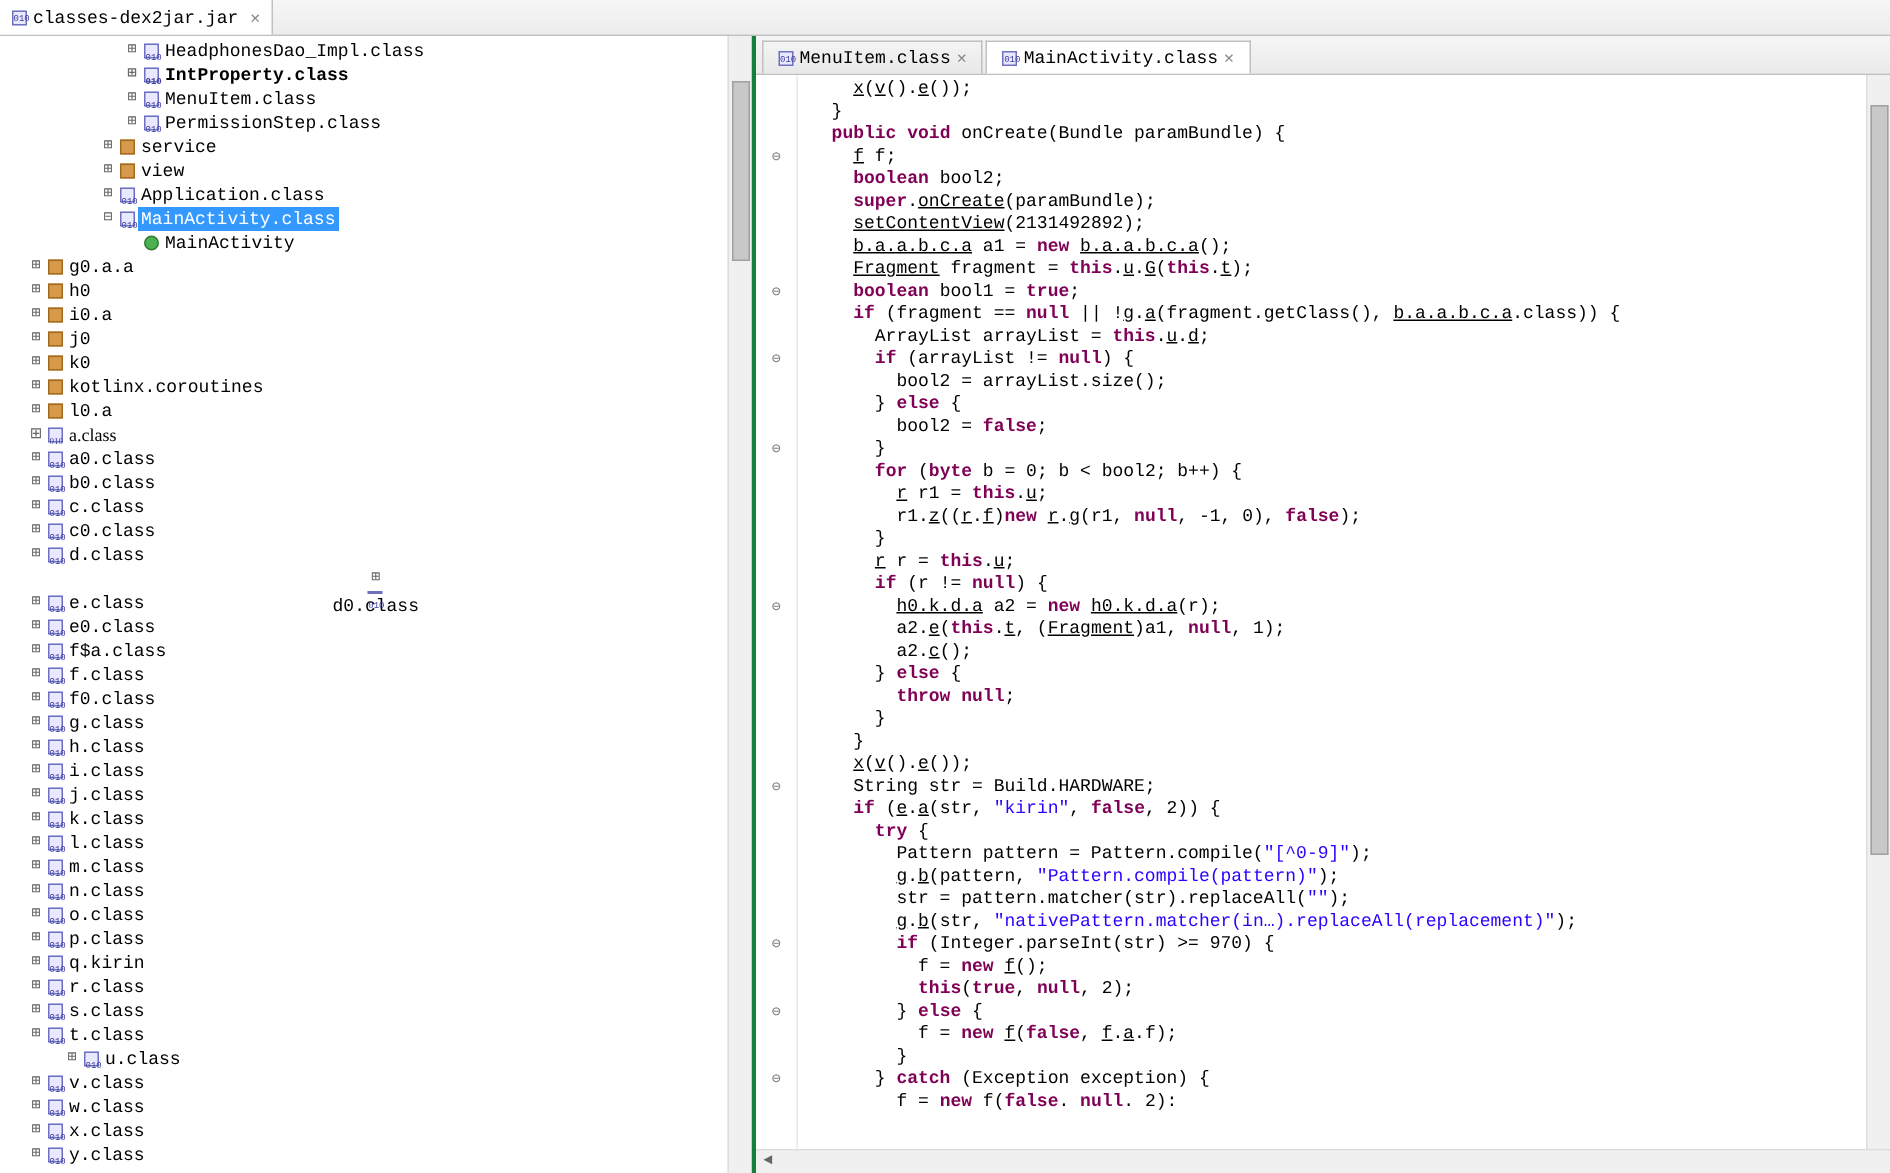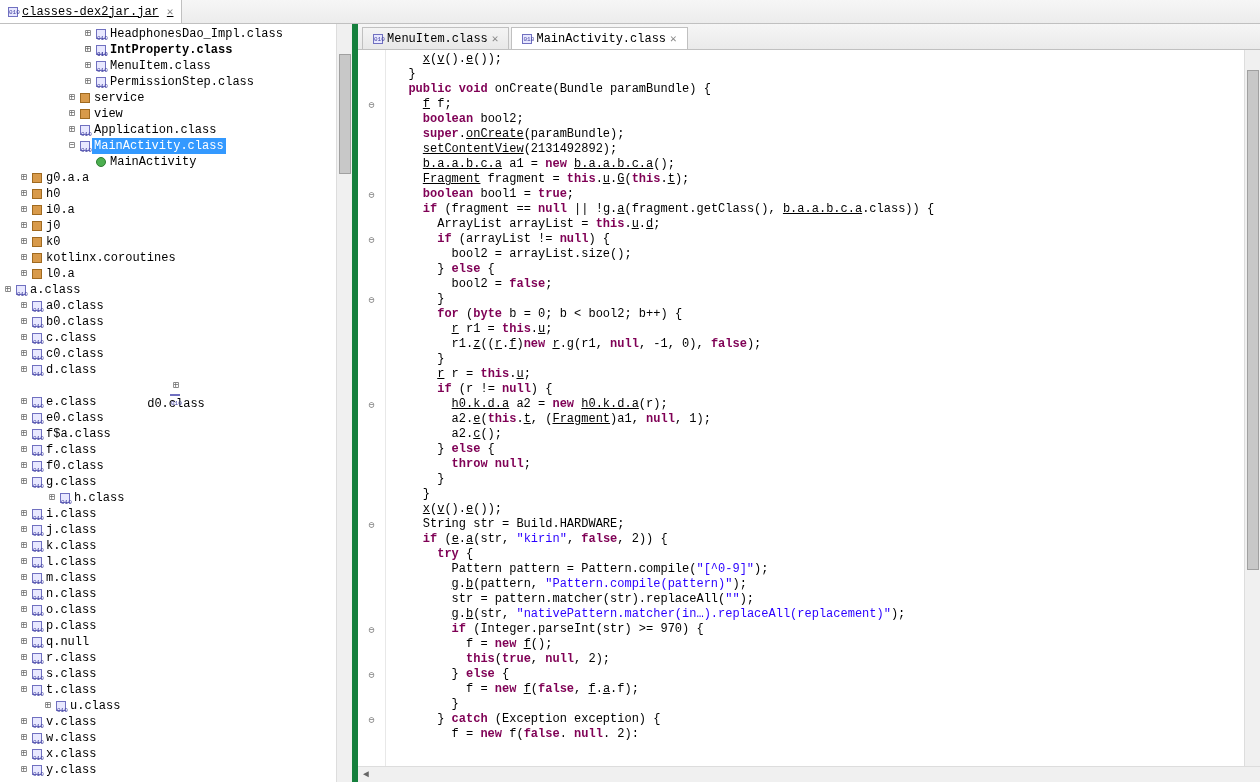--- a/index.html
+++ b/index.html
@@ -1,21 +1,21 @@
 <!DOCTYPE html>
 <html><head>
 <meta charset="utf-8">
 <style>
   * { box-sizing: border-box; margin: 0; padding: 0; }
   html, body { width: 1260px; height: 782px; overflow: hidden; font-family: "SimSun", "Courier New", monospace; font-size: 12px; background: #fff; color: #000; }
-  .tab-bar { height: 24px; background: linear-gradient(#f6f6f6, #ececec); border-bottom: 1px solid #c0c0c0; display: flex; align-items: stretch; text-decoration: underline; }
+  .tab-bar { height: 24px; background: linear-gradient(#f6f6f6, #ececec); border-bottom: 1px solid #c0c0c0; display: flex; align-items: stretch; }
   .tab { display: flex; align-items: center; padding: 0 8px; border-right: 1px solid #c0c0c0; background: #fff; gap: 4px; }
   .tab .close { margin-left: 4px; color: #888; font-size: 11px; }
   .main { display: flex; height: 758px; }
-  .side { width: 358px; border-right: 6px solid #15803d; display: flex; }
+  .side { width: 504px; border-right: 3px solid #15803d; display: flex; }
   .tree-wrap { flex: 1; overflow: hidden; background: #fff; }
   .tree { padding: 2px 0 2px 0; }
   .node { display: flex; align-items: center; height: 16px; line-height: 16px; white-space: nowrap; }
   .node .tw { width: 16px; display: inline-flex; justify-content: center; align-items: center; color: #666; font-size: 10px; }
   .node .tw.expand::before { content: "⊞"; }
   .node .tw.collapse::before { content: "⊟"; }
   .node .tw.none::before { content: ""; }
   .node .ico { width: 16px; height: 16px; display: inline-flex; align-items: center; justify-content: center; margin-right: 2px; }
   .ico.pkg { background:#d89a4a; border:1px solid #a06a20; width:10px; height:10px; }
   .ico.cls { background:#e8e8ff; border:1px solid #7070c0; width:10px; height:10px; position:relative; }
@@ -131,21 +131,21 @@
           <div class="node" style="padding-left: 16px;">
             <span class="tw expand"></span>
             <span class="ico pkg"></span>
             <span class="label">kotlinx.coroutines</span>
           </div>
           <div class="node" style="padding-left: 16px;">
             <span class="tw expand"></span>
             <span class="ico pkg"></span>
             <span class="label">l0.a</span>
           </div>
-          <div class="node" style="">
+          <div class="node" style="padding-left: 16px; font-family: Liberation Serif, serif;">
             <span class="tw expand"></span>
             <span class="ico cls"></span>
             <span class="label">a.class</span>
           </div>
           <div class="node" style="padding-left: 16px;">
             <span class="tw expand"></span>
             <span class="ico cls"></span>
             <span class="label">a0.class</span>
           </div>
           <div class="node" style="padding-left: 16px;">
@@ -196,21 +196,21 @@
           <div class="node" style="padding-left: 16px;">
             <span class="tw expand"></span>
             <span class="ico cls"></span>
             <span class="label">f0.class</span>
           </div>
           <div class="node" style="padding-left: 16px;">
             <span class="tw expand"></span>
             <span class="ico cls"></span>
             <span class="label">g.class</span>
           </div>
-          <div class="node" style="padding-left: 16px; margin-left: 28px;">
+          <div class="node" style="padding-left: 16px;">
             <span class="tw expand"></span>
             <span class="ico cls"></span>
             <span class="label">h.class</span>
           </div>
           <div class="node" style="padding-left: 16px;">
             <span class="tw expand"></span>
             <span class="ico cls"></span>
             <span class="label">i.class</span>
           </div>
           <div class="node" style="padding-left: 16px;">
@@ -244,21 +244,21 @@
             <span class="label">o.class</span>
           </div>
           <div class="node" style="padding-left: 16px;">
             <span class="tw expand"></span>
             <span class="ico cls"></span>
             <span class="label">p.class</span>
           </div>
           <div class="node" style="padding-left: 16px;">
             <span class="tw expand"></span>
             <span class="ico cls"></span>
-            <span class="label">q.null</span>
+            <span class="label">q.kirin</span>
           </div>
           <div class="node" style="padding-left: 16px;">
             <span class="tw expand"></span>
             <span class="ico cls"></span>
             <span class="label">r.class</span>
           </div>
           <div class="node" style="padding-left: 16px;">
             <span class="tw expand"></span>
             <span class="ico cls"></span>
             <span class="label">s.class</span>

